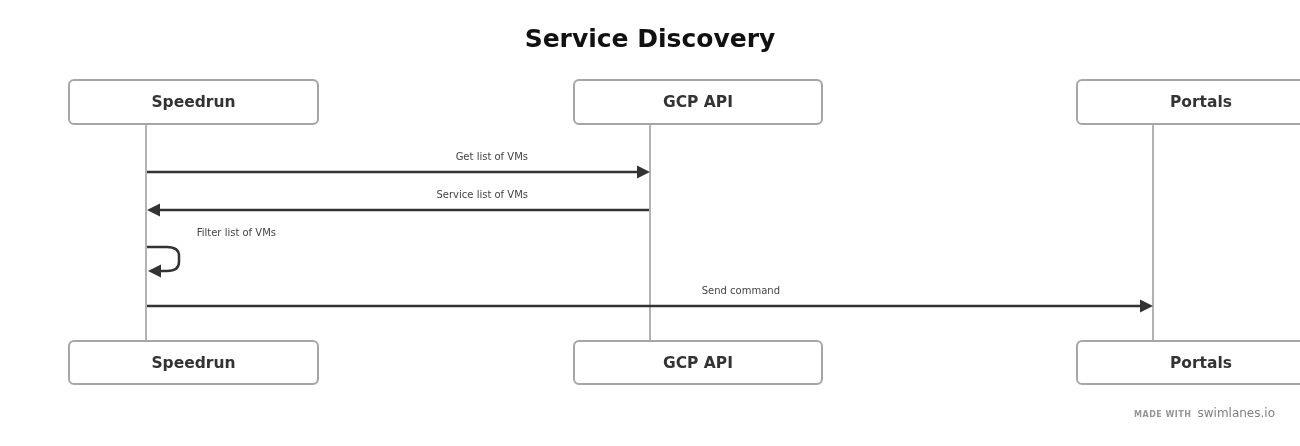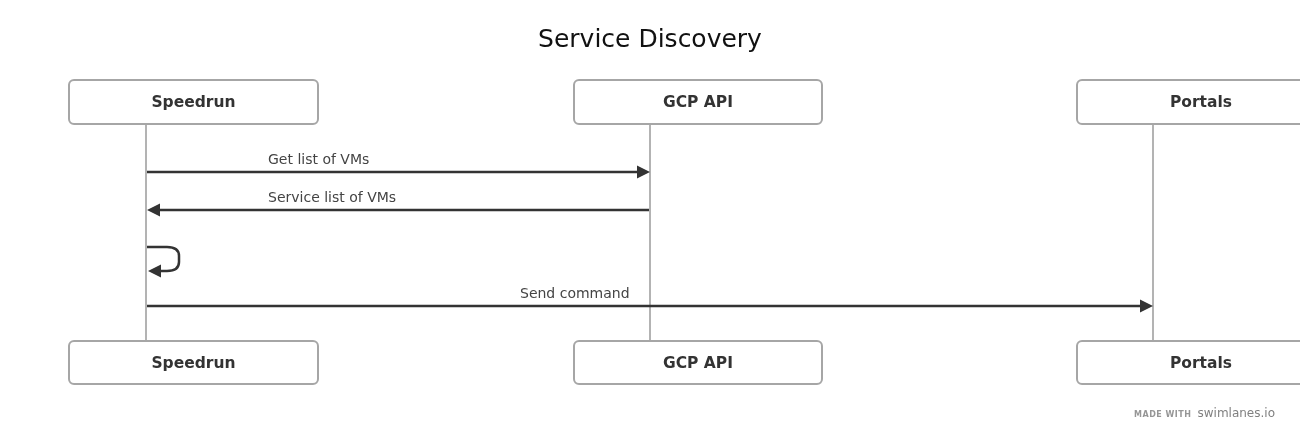--- a/index.html
+++ b/index.html
@@ -7,36 +7,36 @@
   body {
     font-family: "DejaVu Sans", "Liberation Sans", sans-serif;
     width: 1300px; height: 446px; position: relative; overflow: hidden;
   }
   .canvas {
     position: absolute; left: 0; top: 0; width: 1300px; height: 446px;
     background: #ffffff;
   }
   .diagram-title {
     position: absolute; left: 0; top: 24px; width: 1300px;
-    text-align: center; font-size: 25px; font-weight: normal; color: #111111;
+    text-align: center; font-size: 25px; font-weight: bold; color: #111111;
     letter-spacing: 0px;
   }
   .lifeline {
     position: absolute; width: 2px; top: 125px; height: 215px;
     background: #b3b3b3;
   }
   .actor-box {
     position: absolute; height: 46px;
     background: #ffffff; border: 2px solid #a6a6a6; border-radius: 6px;
     display: flex; align-items: center; justify-content: center;
     font-size: 15.5px; font-weight: bold; color: #333333; margin-left: 48px;
   }
   .msg-label {
-    position: absolute; width: 260px; text-align: left;
-    font-size: 14px; color: #444444; white-space: nowrap;
+    position: absolute; width: 260px; text-align: right;
+    font-size: 10px; color: #444444; white-space: nowrap;
   }
   .arrow-layer { position: absolute; left: 0; top: 0; width: 1300px; height: 446px; }
   .footer {
     position: absolute; right: 25px; top: 406px;
     display: flex; align-items: baseline; gap: 6px; color: #8c8c8c;
   }
   .footer .made-with {
     font-size: 8px; letter-spacing: 0.5px; font-weight: bold; color: #969696;
   }
   .footer .brand {
@@ -82,20 +82,21 @@
     </g>
 
     <g>
       <line x1="147" y1="306" x2="1142" y2="306" stroke="#333333" stroke-width="2.5"></line>
       <polygon points="1153,306 1140,299.5 1140,312.5" fill="#333333"></polygon>
     </g>
   </svg>
 
   <div class="msg-label" style="left:268px; top:151px;">Get list of VMs</div>
   <div class="msg-label" style="left:268px; top:189px;">Service list of VMs</div>
+  <div class="msg-label" style="left:16px;  top:227px;">Filter list of VMs</div>
   <div class="msg-label" style="left:520px; top:285px;">Send command</div>
 
   <div class="actor-box" style="left:20px;  top:340px; width:251px; height:45px;">
     <span>Speedrun</span>
   </div>
   <div class="actor-box" style="left:525px; top:340px; width:250px; height:45px;">
     <span>GCP API</span>
   </div>
   <div class="actor-box" style="left:1028px;top:340px; width:250px; height:45px;">
     <span>Portals</span>

